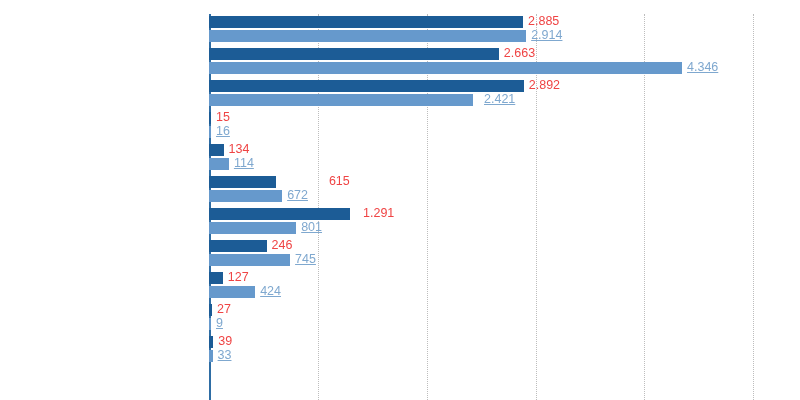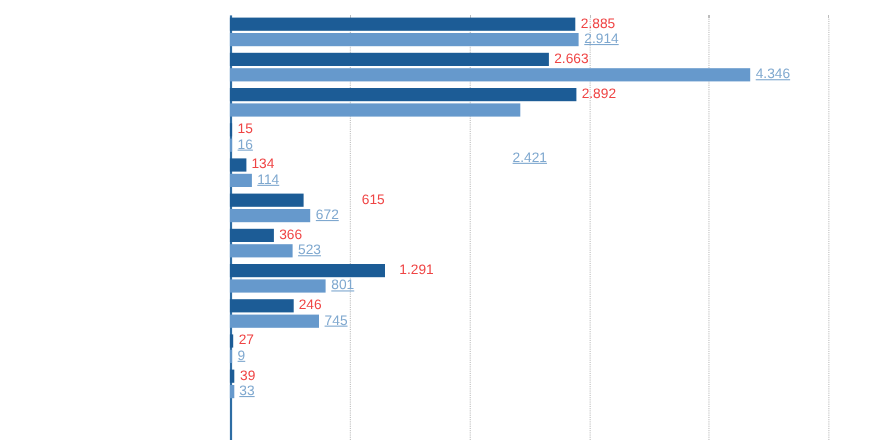--- a/index.html
+++ b/index.html
@@ -108,21 +108,21 @@
             <div class="bar-value dark" style="left: 294.841px;">2.663</div>
             <div class="bar light" title="Arrendaments i Propietat Horitzontal: 4.346" style="left: 0px; width: 473.019px; background: rgb(102, 153, 204);"></div>
             <div class="bar-value light" style="left: 478.019px; text-align: right;">4.346</div>
           </div>
         </div>
         <div class="row">
           <div class="bar-pair">
             <div class="bar dark" title="Dret Civil: 2.892" style="left: 0px; width: 314.765px; background: rgb(28, 92, 150);"></div>
             <div class="bar-value dark" style="left: 319.765px;">2.892</div>
             <div class="bar light" title="Dret Civil: 2.421" style="left: 0px; width: 263.502px; background: rgb(102, 153, 204);"></div>
-            <div class="bar-value light" style="left: 257px; margin-top: 44px;">2.421</div>
+            <div class="bar-value light" style="left: 275px;">2.421</div>
           </div>
         </div>
         <div class="row">
           <div class="bar-pair">
             <div class="bar dark" title="Violència sobre la Dona: 15" style="left: 0px; width: 2px; background: rgb(28, 92, 150);"></div>
             <div class="bar-value dark" style="left: 7px;">15</div>
             <div class="bar light" title="Violència sobre la Dona: 16" style="left: 0px; width: 2px; background: rgb(102, 153, 204);"></div>
             <div class="bar-value light" style="left: 7px;">16</div>
           </div>
         </div>
@@ -137,40 +137,40 @@
         <div class="row">
           <div class="bar-pair">
             <div class="bar dark" title="Dret Penal: 615" style="left: 0px; width: 66.9366px; background: rgb(28, 92, 150);"></div>
             <div class="bar-value dark" style="left: 71.9366px; padding-left: 48px;">615</div>
             <div class="bar light" title="Dret Penal: 672" style="left: 0px; width: 73.1405px; background: rgb(102, 153, 204);"></div>
             <div class="bar-value light" style="left: 78.1405px;">672</div>
           </div>
         </div>
         <div class="row">
           <div class="bar-pair">
-            <div class="bar dark" title="Dret Administratiu: 366" style="left: 0px; width: 39.8354px; background: rgb(28, 92, 150);"></div>
-            <div class="bar-value dark" style="left: 44.8354px;">366</div>
-            <div class="bar light" title="Dret Administratiu: 523" style="left: 0px; width: 56.9233px; background: rgb(102, 153, 204);"></div>
-            <div class="bar-value light" style="left: 61.9233px;">523</div>
-          </div>
-        </div>
-        <div class="row">
-          <div class="bar-pair">
             <div class="bar dark" title="Dret Laboral: 1.291" style="left: 0px; width: 140.512px; background: rgb(28, 92, 150);"></div>
             <div class="bar-value dark" style="left: 154px;">1.291</div>
             <div class="bar light" title="Dret Laboral: 801" style="left: 0px; width: 87.1808px; background: rgb(102, 153, 204);"></div>
             <div class="bar-value light" style="left: 92.1808px;">801</div>
           </div>
         </div>
         <div class="row">
           <div class="bar-pair">
             <div class="bar dark" title="Seguretat Social: 529" style="left: 0px; width: 57.5764px; background: rgb(28, 92, 150);"></div>
             <div class="bar-value dark" style="left: 62.5764px;">246</div>
             <div class="bar light" title="Seguretat Social: 745" style="left: 0px; width: 81.0858px; background: rgb(102, 153, 204);"></div>
             <div class="bar-value light" style="left: 86.0858px;">745</div>
+          </div>
+        </div>
+        <div class="row">
+          <div class="bar-pair">
+            <div class="bar dark" title="Estrangeria: 127" style="left: 0px; width: 13.8227px; background: rgb(28, 92, 150);"></div>
+            <div class="bar-value dark" style="left: 18.8227px;">127</div>
+            <div class="bar light" title="Estrangeria: 424" style="left: 0px; width: 46.1482px; background: rgb(102, 153, 204);"></div>
+            <div class="bar-value light" style="left: 51.1482px;">424</div>
           </div>
         </div>
         <div class="row">
           <div class="bar-pair">
             <div class="bar dark" title="Registre Civil: 27" style="left: 0px; width: 2.93868px; background: rgb(28, 92, 150);"></div>
             <div class="bar-value dark" style="left: 7.93868px;">27</div>
             <div class="bar light" title="Registre Civil: 9" style="left: 0px; width: 2px; background: rgb(102, 153, 204);"></div>
             <div class="bar-value light" style="left: 7px;">9</div>
           </div>
         </div>

